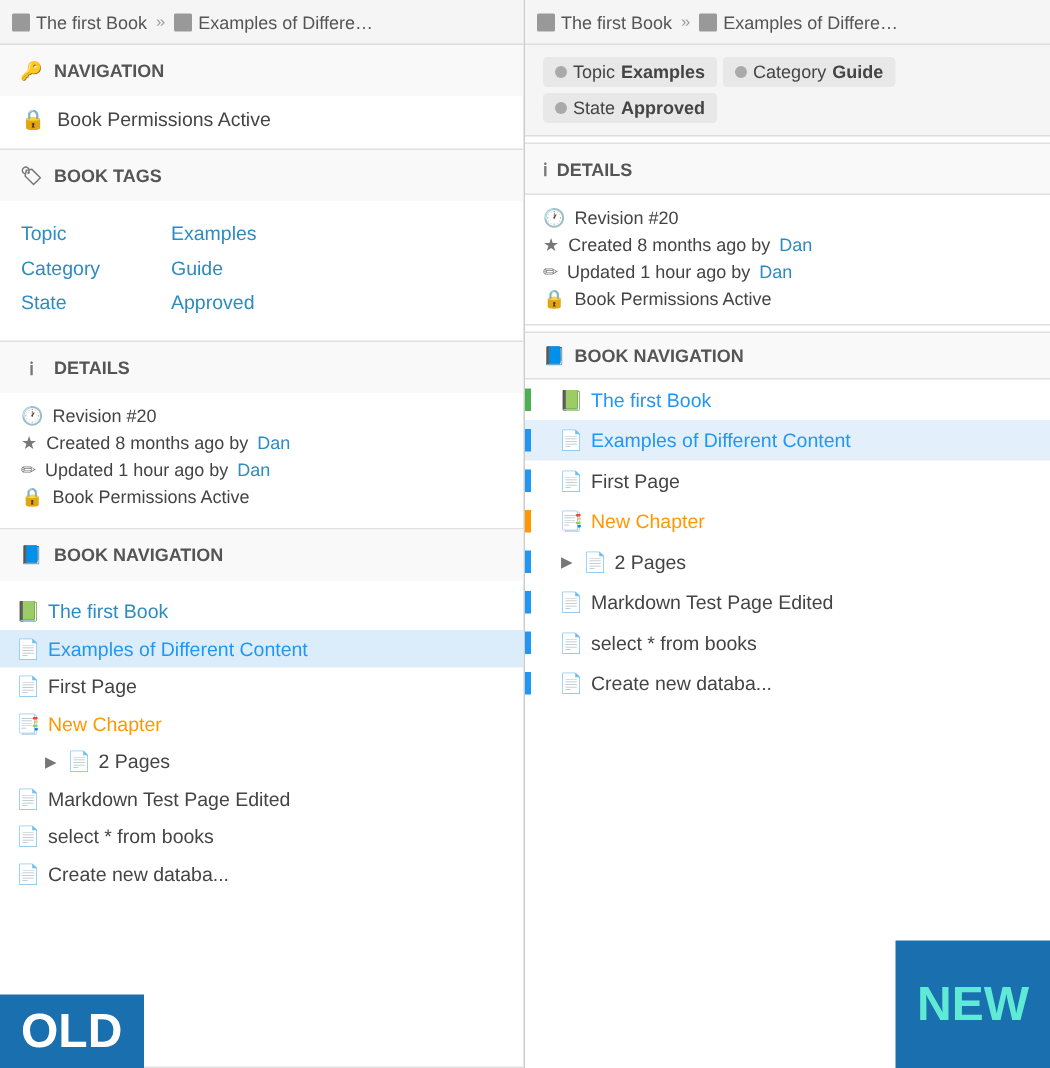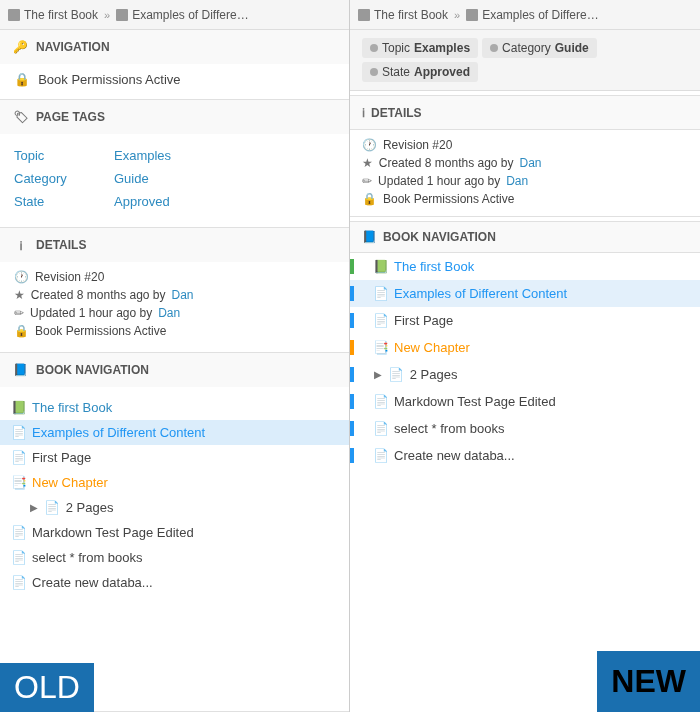--- a/index.html
+++ b/index.html
@@ -222,32 +222,32 @@
     }
     .nav-expand { color: #777; font-size: 10px; margin-right: 2px; }
 
     
     .old-badge {
       position: absolute;
       bottom: 0; left: 0;
       background: #1a6faf;
       color: white;
       font-size: 32px;
-      font-weight: normal;
+      font-weight: bold;
       padding: 6px 14px;
       z-index: 10;
     }
     .new-badge {
       position: absolute;
       bottom: 0; right: 0;
       background: #1a6faf;
-      color: #000000;
+      color: #5eead4;
       font-size: 32px;
       font-weight: bold;
-      padding: 12px 14px;
+      padding: 24px 14px;
       z-index: 10;
     }
     .panel-wrapper {
       position: relative;
       display: flex;
       width: 700px;
       height: 712px;
     }
   </style>
 </head>
@@ -272,21 +272,21 @@
       </div>
       <div class="permissions-item">
         <span class="lock-icon">🔒</span>
         <span>Book Permissions Active</span>
       </div>
     </div>
 
     <div class="section">
       <div class="section-header">
         <span class="section-header-icon">🏷</span>
-        <span>PAGE TAGS</span>
+        <span>BOOK TAGS</span>
       </div>
       <div class="page-tags-content">
         <div class="tag-row">
           <span class="tag-key">Topic</span>
           <span class="tag-value">Examples</span>
         </div>
         <div class="tag-row">
           <span class="tag-key">Category</span>
           <span class="tag-value">Guide</span>
         </div>

